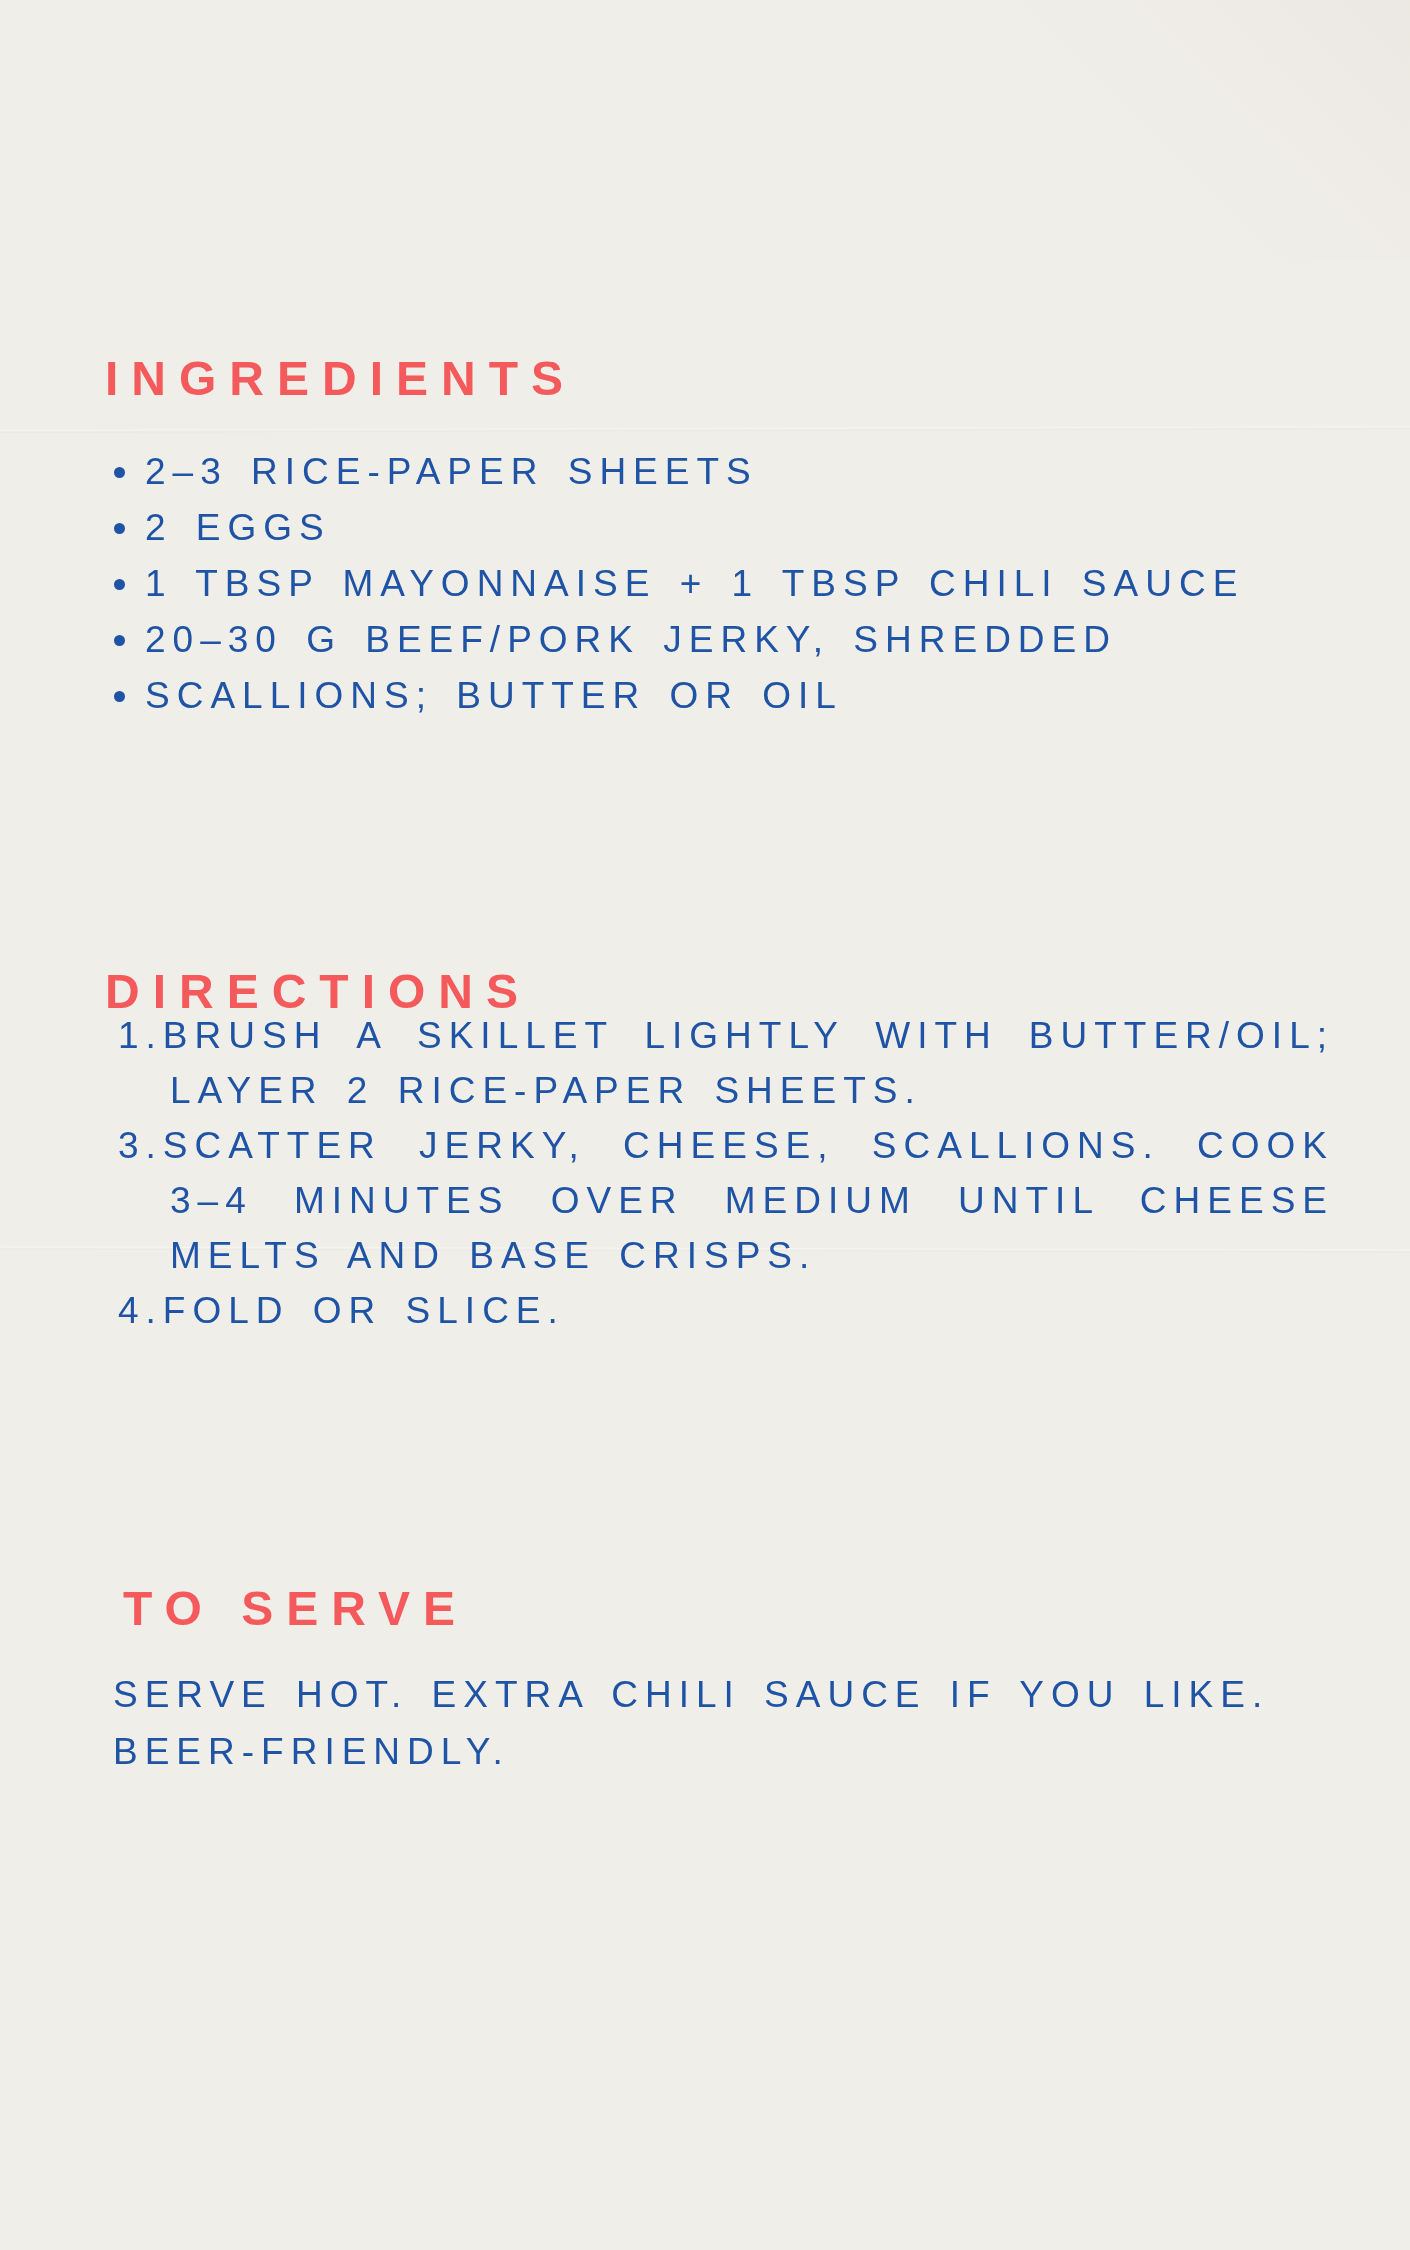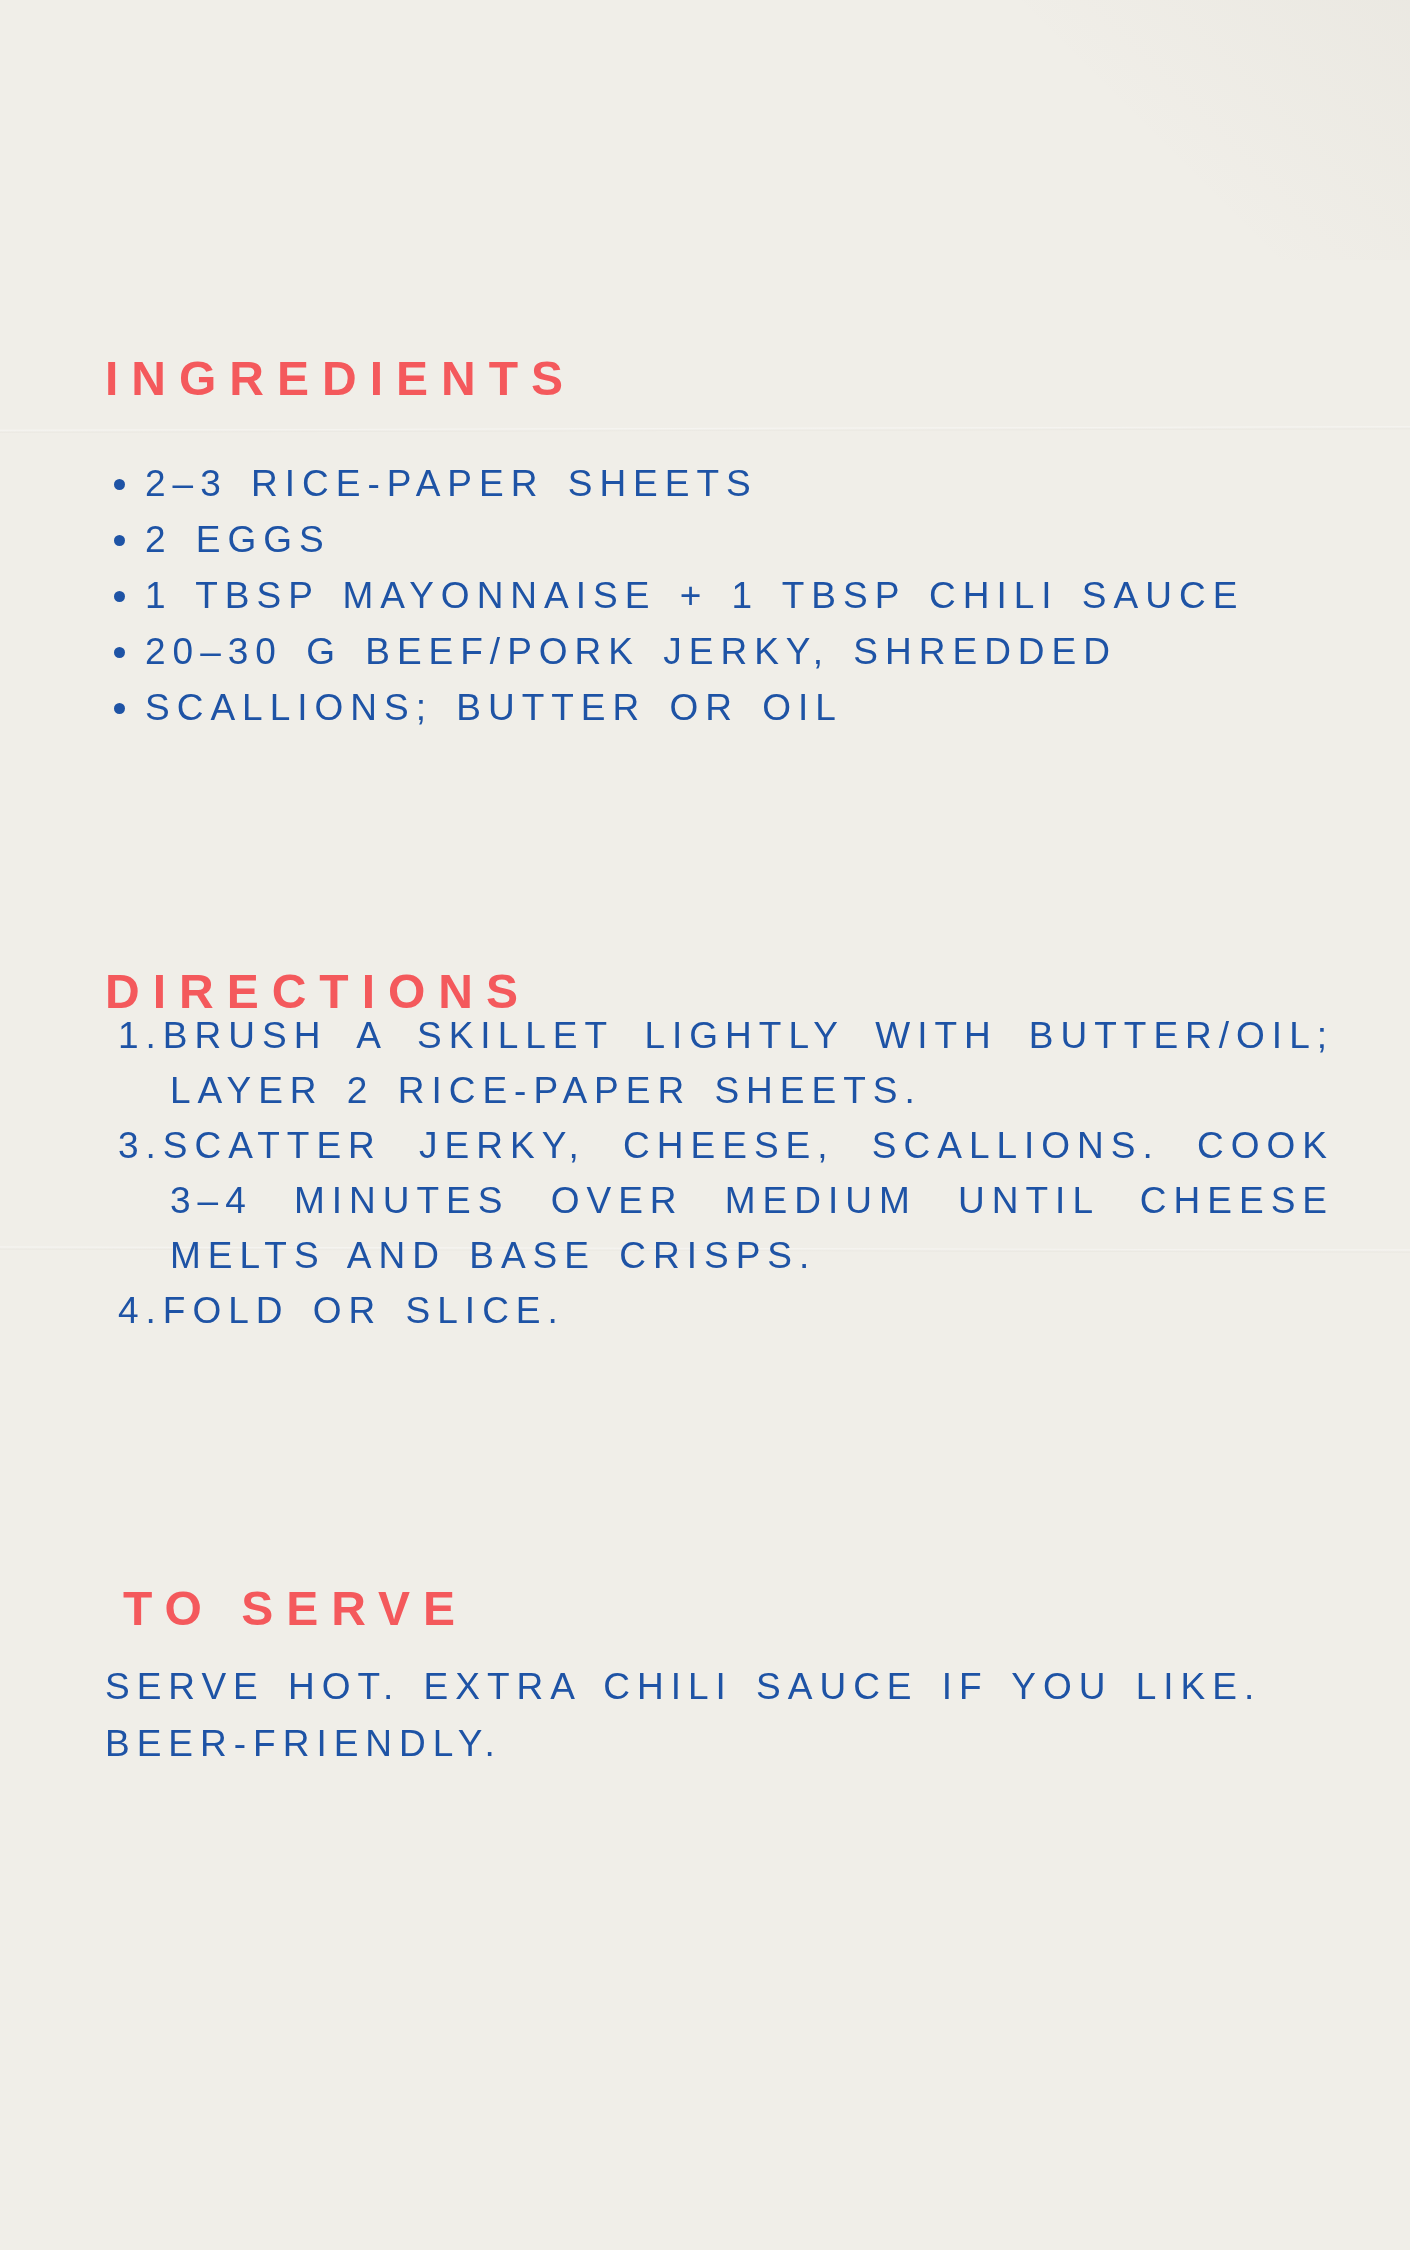--- a/index.html
+++ b/index.html
@@ -58,21 +58,21 @@
     color: var(--ink, #1E53A5);
     font-size: 37px;
     letter-spacing: 7px;
     word-spacing: 6px;
   }
 
   
   .ingredients-list {
     position: absolute;
     left: 112px;
-    top: 456px;
+    top: 444px;
     width: 1250px;
     margin: 0;
     padding: 0;
     list-style: none;
   }
   .ingredients-list li {
     position: relative;
     padding-left: 33px;
     line-height: 56px;
     white-space: nowrap;
@@ -105,21 +105,21 @@
     text-align: justify;
     text-align-last: left;
   }
 
   
   .serve-text {
     position: absolute;
     left: 105px;
     top: 1658px;
     width: 1245px;
-    margin: 0;
+    margin: 8px;
     line-height: 57px;
   }
 </style>
 </head>
 <body>
 
 <div class="page">
 
   <div class="crease crease-1"></div>
   <div class="crease crease-2"></div>

